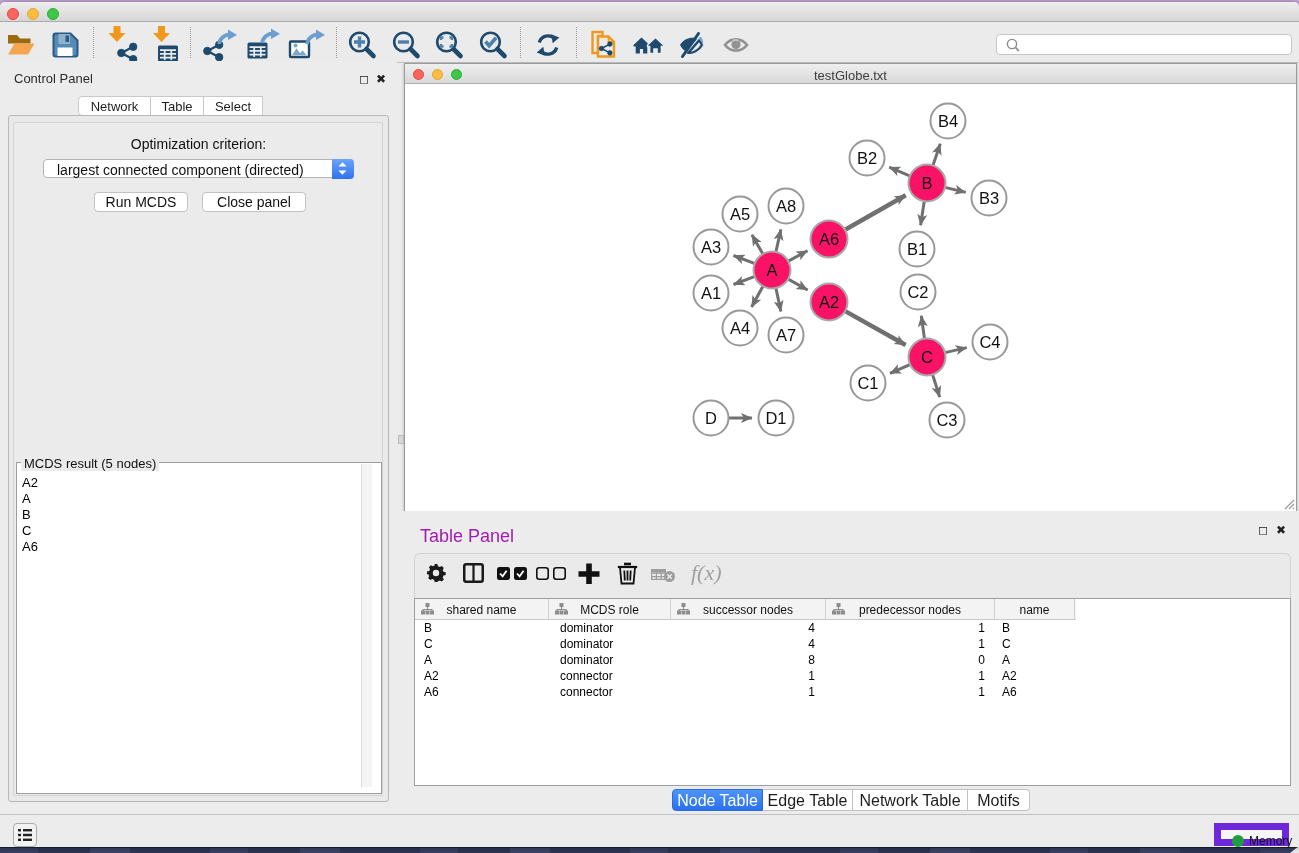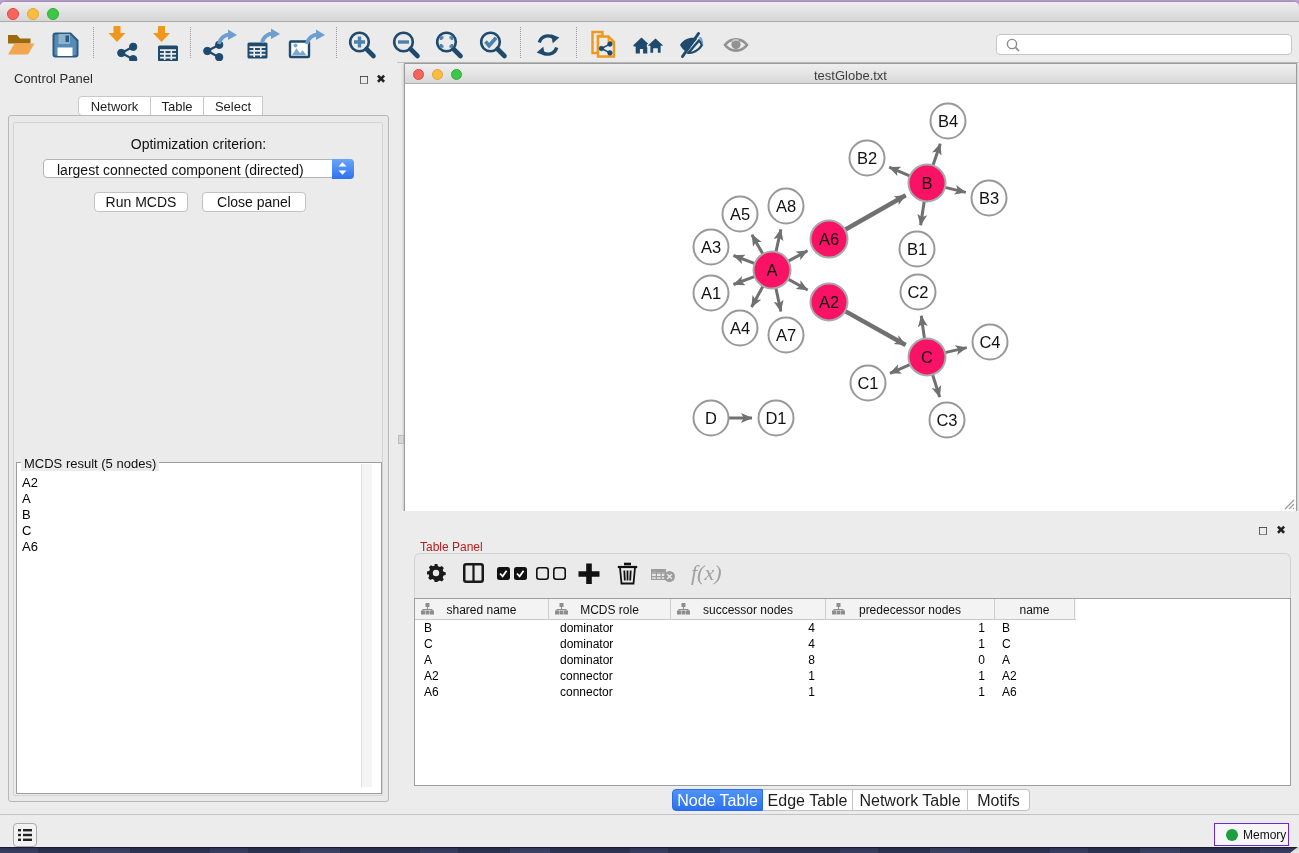--- a/index.html
+++ b/index.html
@@ -37,32 +37,32 @@
   #fs-legend { left:4px; top:-7px; background:#ebebeb; padding:0 3px; font-size:13px; color:#111; }
   .fsitem { left:5px; font-size:13px; color:#000; }
   #fs-scroll { right:9px; top:1px; width:11px; height:323px; background:#f4f4f4; border-left:1px solid #e0e0e0; }
   
   #netwin { left:404px; top:63px; width:893px; height:449px; background:#ffffff; border:1px solid #9b9b9b; box-shadow:0 1px 3px rgba(0,0,0,.25); }
   #net-titlebar { left:0; top:0; width:100%; height:20px; background:linear-gradient(#efefef,#d8d8d8); border-bottom:1px solid #aeaeae; }
   .tl2 { width:11px; height:11px; border-radius:50%; top:5px; }
   #net-title { top:4px; left:0; width:100%; text-align:center; font-size:13px; color:#3e3e3e; }
   
   #tpanel { left:397px; top:511px; width:902px; height:303px; background:#ececec; }
-  #tp-title { left:23px; top:29px; font-size:12px; color:#b91c1c; }
+  #tp-title { left:23px; top:15px; font-size:18px; color:#a21caf; }
   #tp-toolbar { left:17px; top:42px; width:877px; height:45px; background:#eaeaea; border:1px solid #d2d2d2; border-radius:6px 6px 0 0; border-bottom:none; }
   #tp-table { left:17px; top:87px; width:877px; height:188px; background:#ffffff; border:1px solid #9f9f9f; }
   #tp-header { left:0; top:0; width:661px; height:21px; background:#f3f3f3; border-bottom:1px solid #c9c9c9; }
   .hcol { top:0; height:21px; border-right:1px solid #cfcfcf; }
   .hlabel { font-size:12px; color:#111; top:4px; width:100%; text-align:center; }
   .trow { font-size:12px; color:#000; height:16px; }
   
   .btab { height:22px; font-size:16px; line-height:21px; text-align:center; background:#fff; border:1px solid #c2c2c2; border-left:none; color:#1d1d1d; }
   
   #statusbar { left:0; top:814px; width:1299px; height:33px; background:#ececec; border-top:1px solid #c2c2c2; }
-  #memorybtn { right:10px; top:8px; width:75px; height:23px; background:#f6f6f6; border:1px solid #6d28d9; font-size:12px; color:#111; }
+  #memorybtn { right:10px; top:8px; width:75px; height:23px; background:#f6f6f6; border:7px solid #6d28d9; font-size:12px; color:#111; }
   #listbtn { left:13px; top:8px; width:24px; height:24px; background:#f2f2f2; border:1px solid #ababab; border-radius:4px; }
 </style>
 </head>
 <body>
 <div id="desktop-top" class="abs"></div>
 <div class="abs" style="left:0;top:846px;width:1299px;height:7px;background:linear-gradient(180deg,#1d2337 0px,#1d2337 2px,#2d3453 2px,#333a5a 7px);"></div>
 <div class="abs" style="left:0;top:848px;width:1299px;height:5px;opacity:.5;background:repeating-linear-gradient(90deg,#3a4166 0 38px,#262d4a 38px 90px,#434a6e 90px 130px,#282f4e 130px 210px);"></div>
 <div class="abs" style="right:0;top:846px;width:0;height:0;border-bottom:7px solid #e6e6e6;border-left:9px solid transparent;"></div>
 <div id="appwin" class="abs">
   <div id="titlebar" class="abs">

